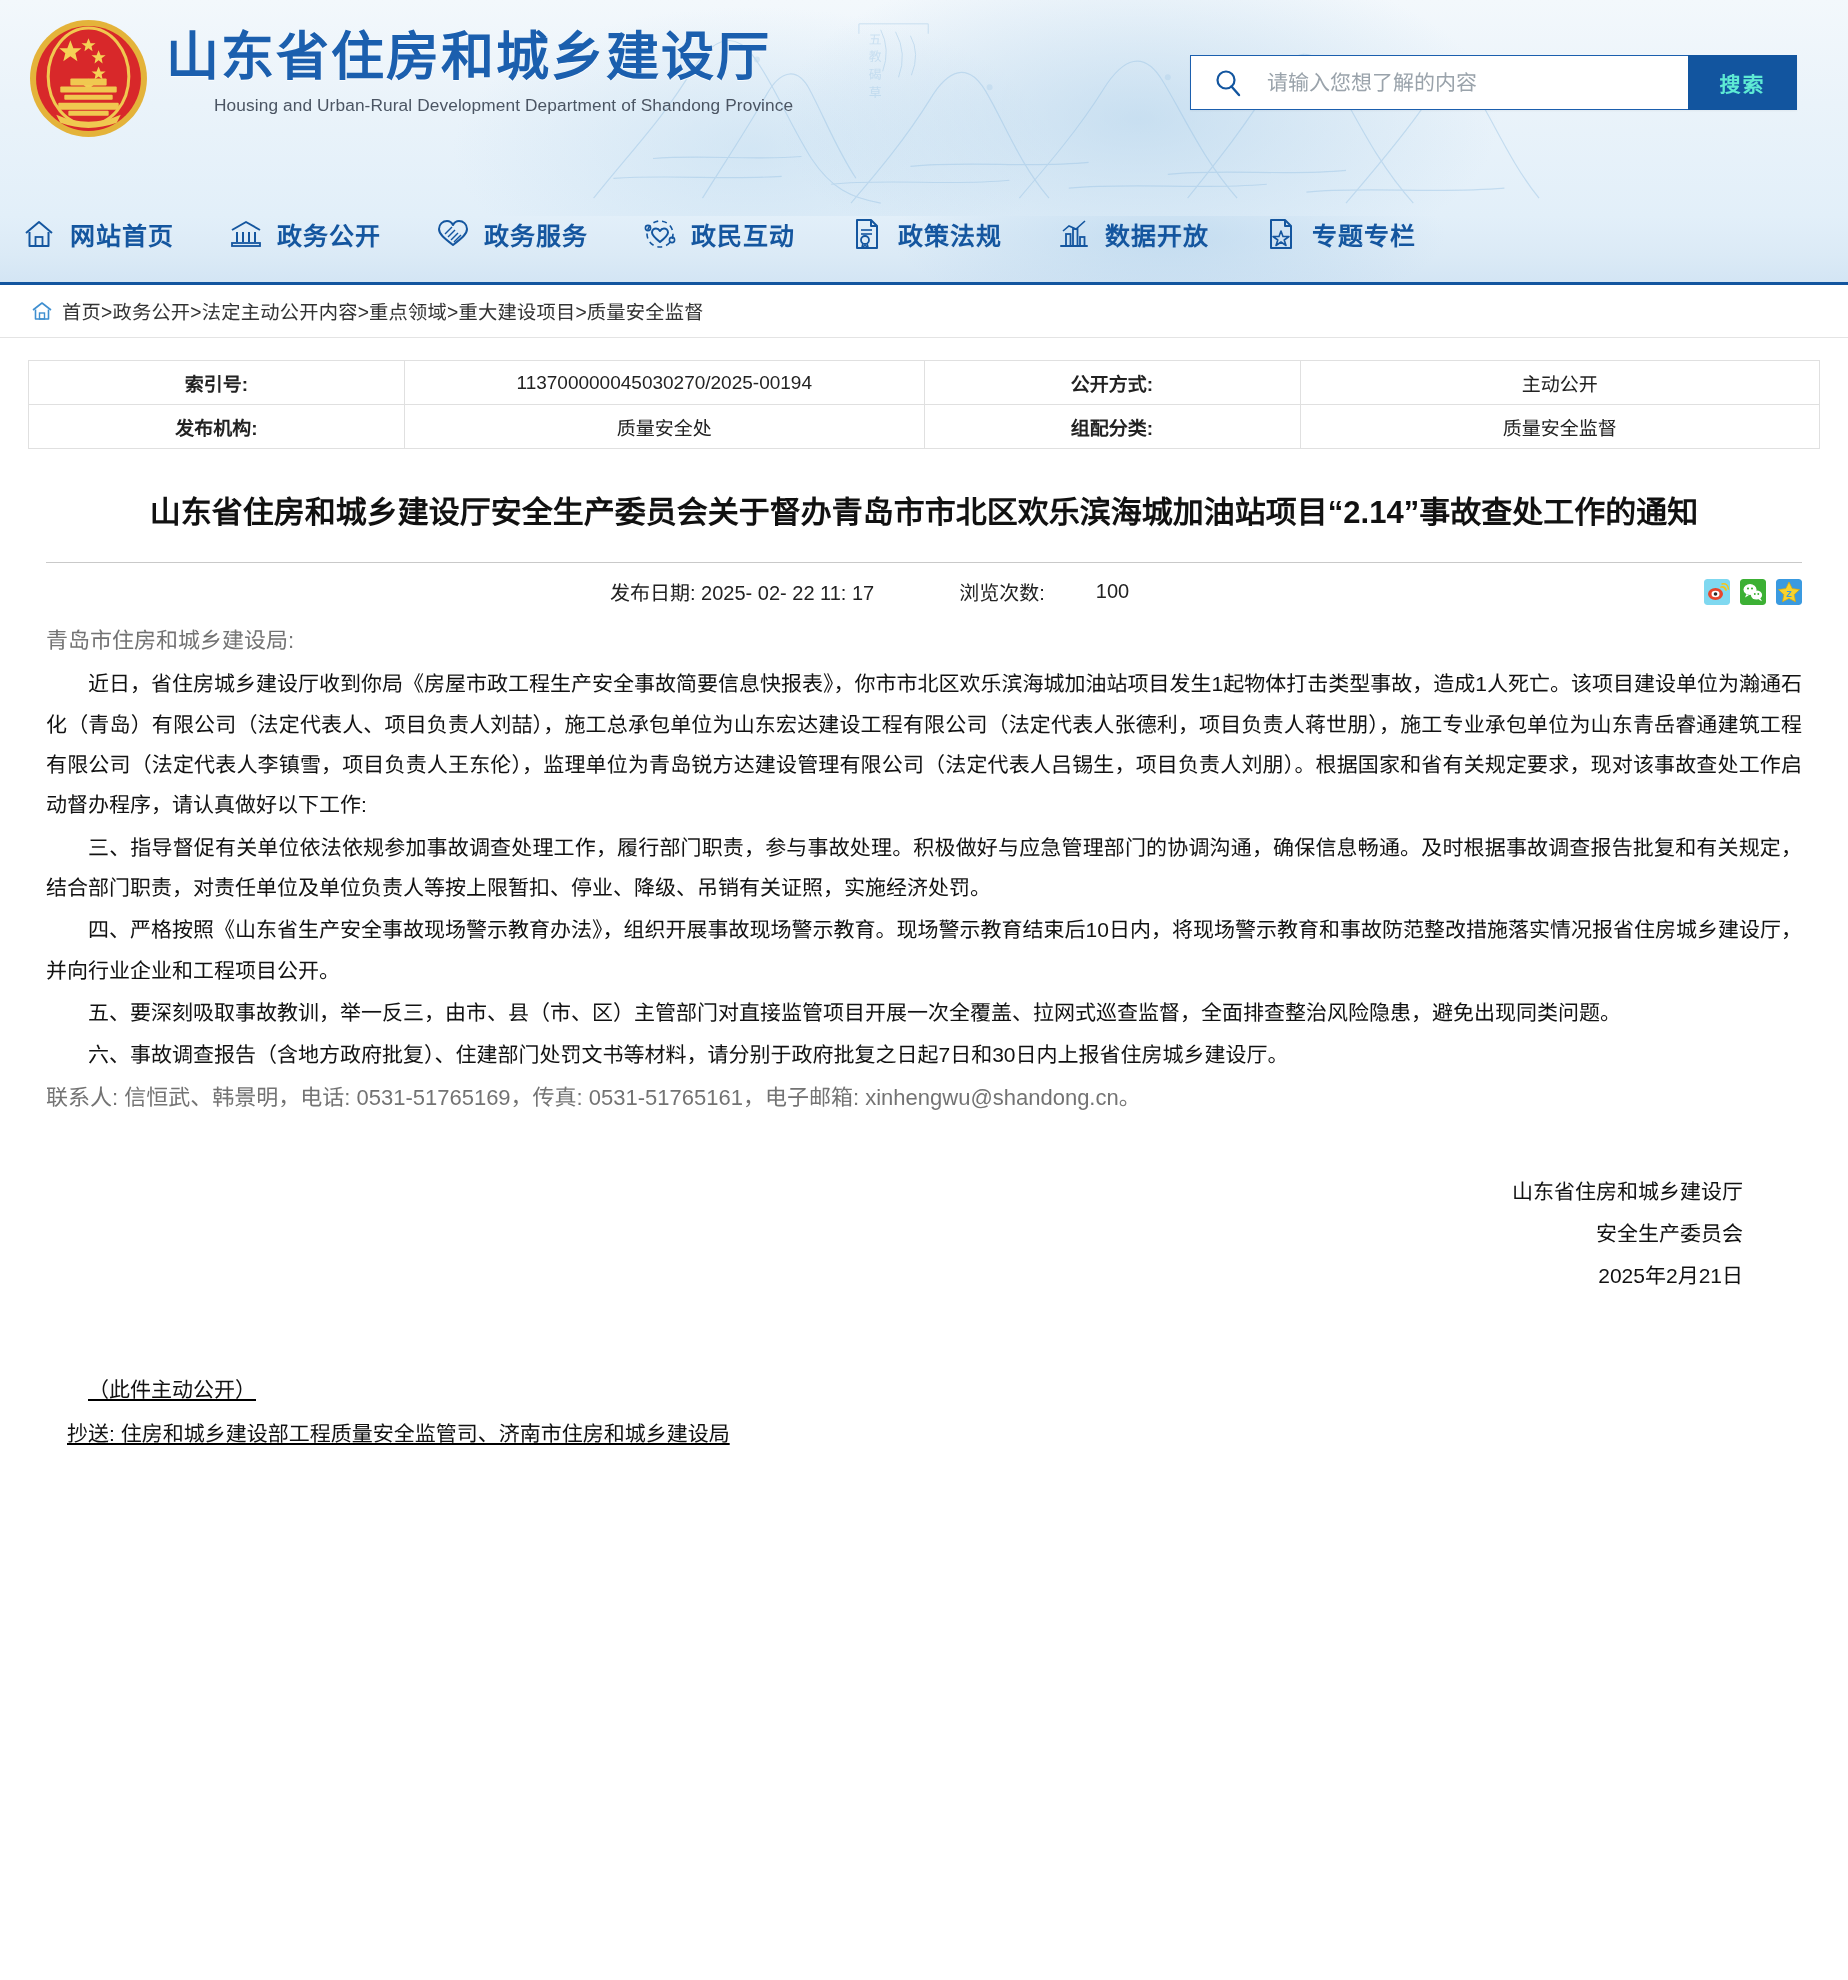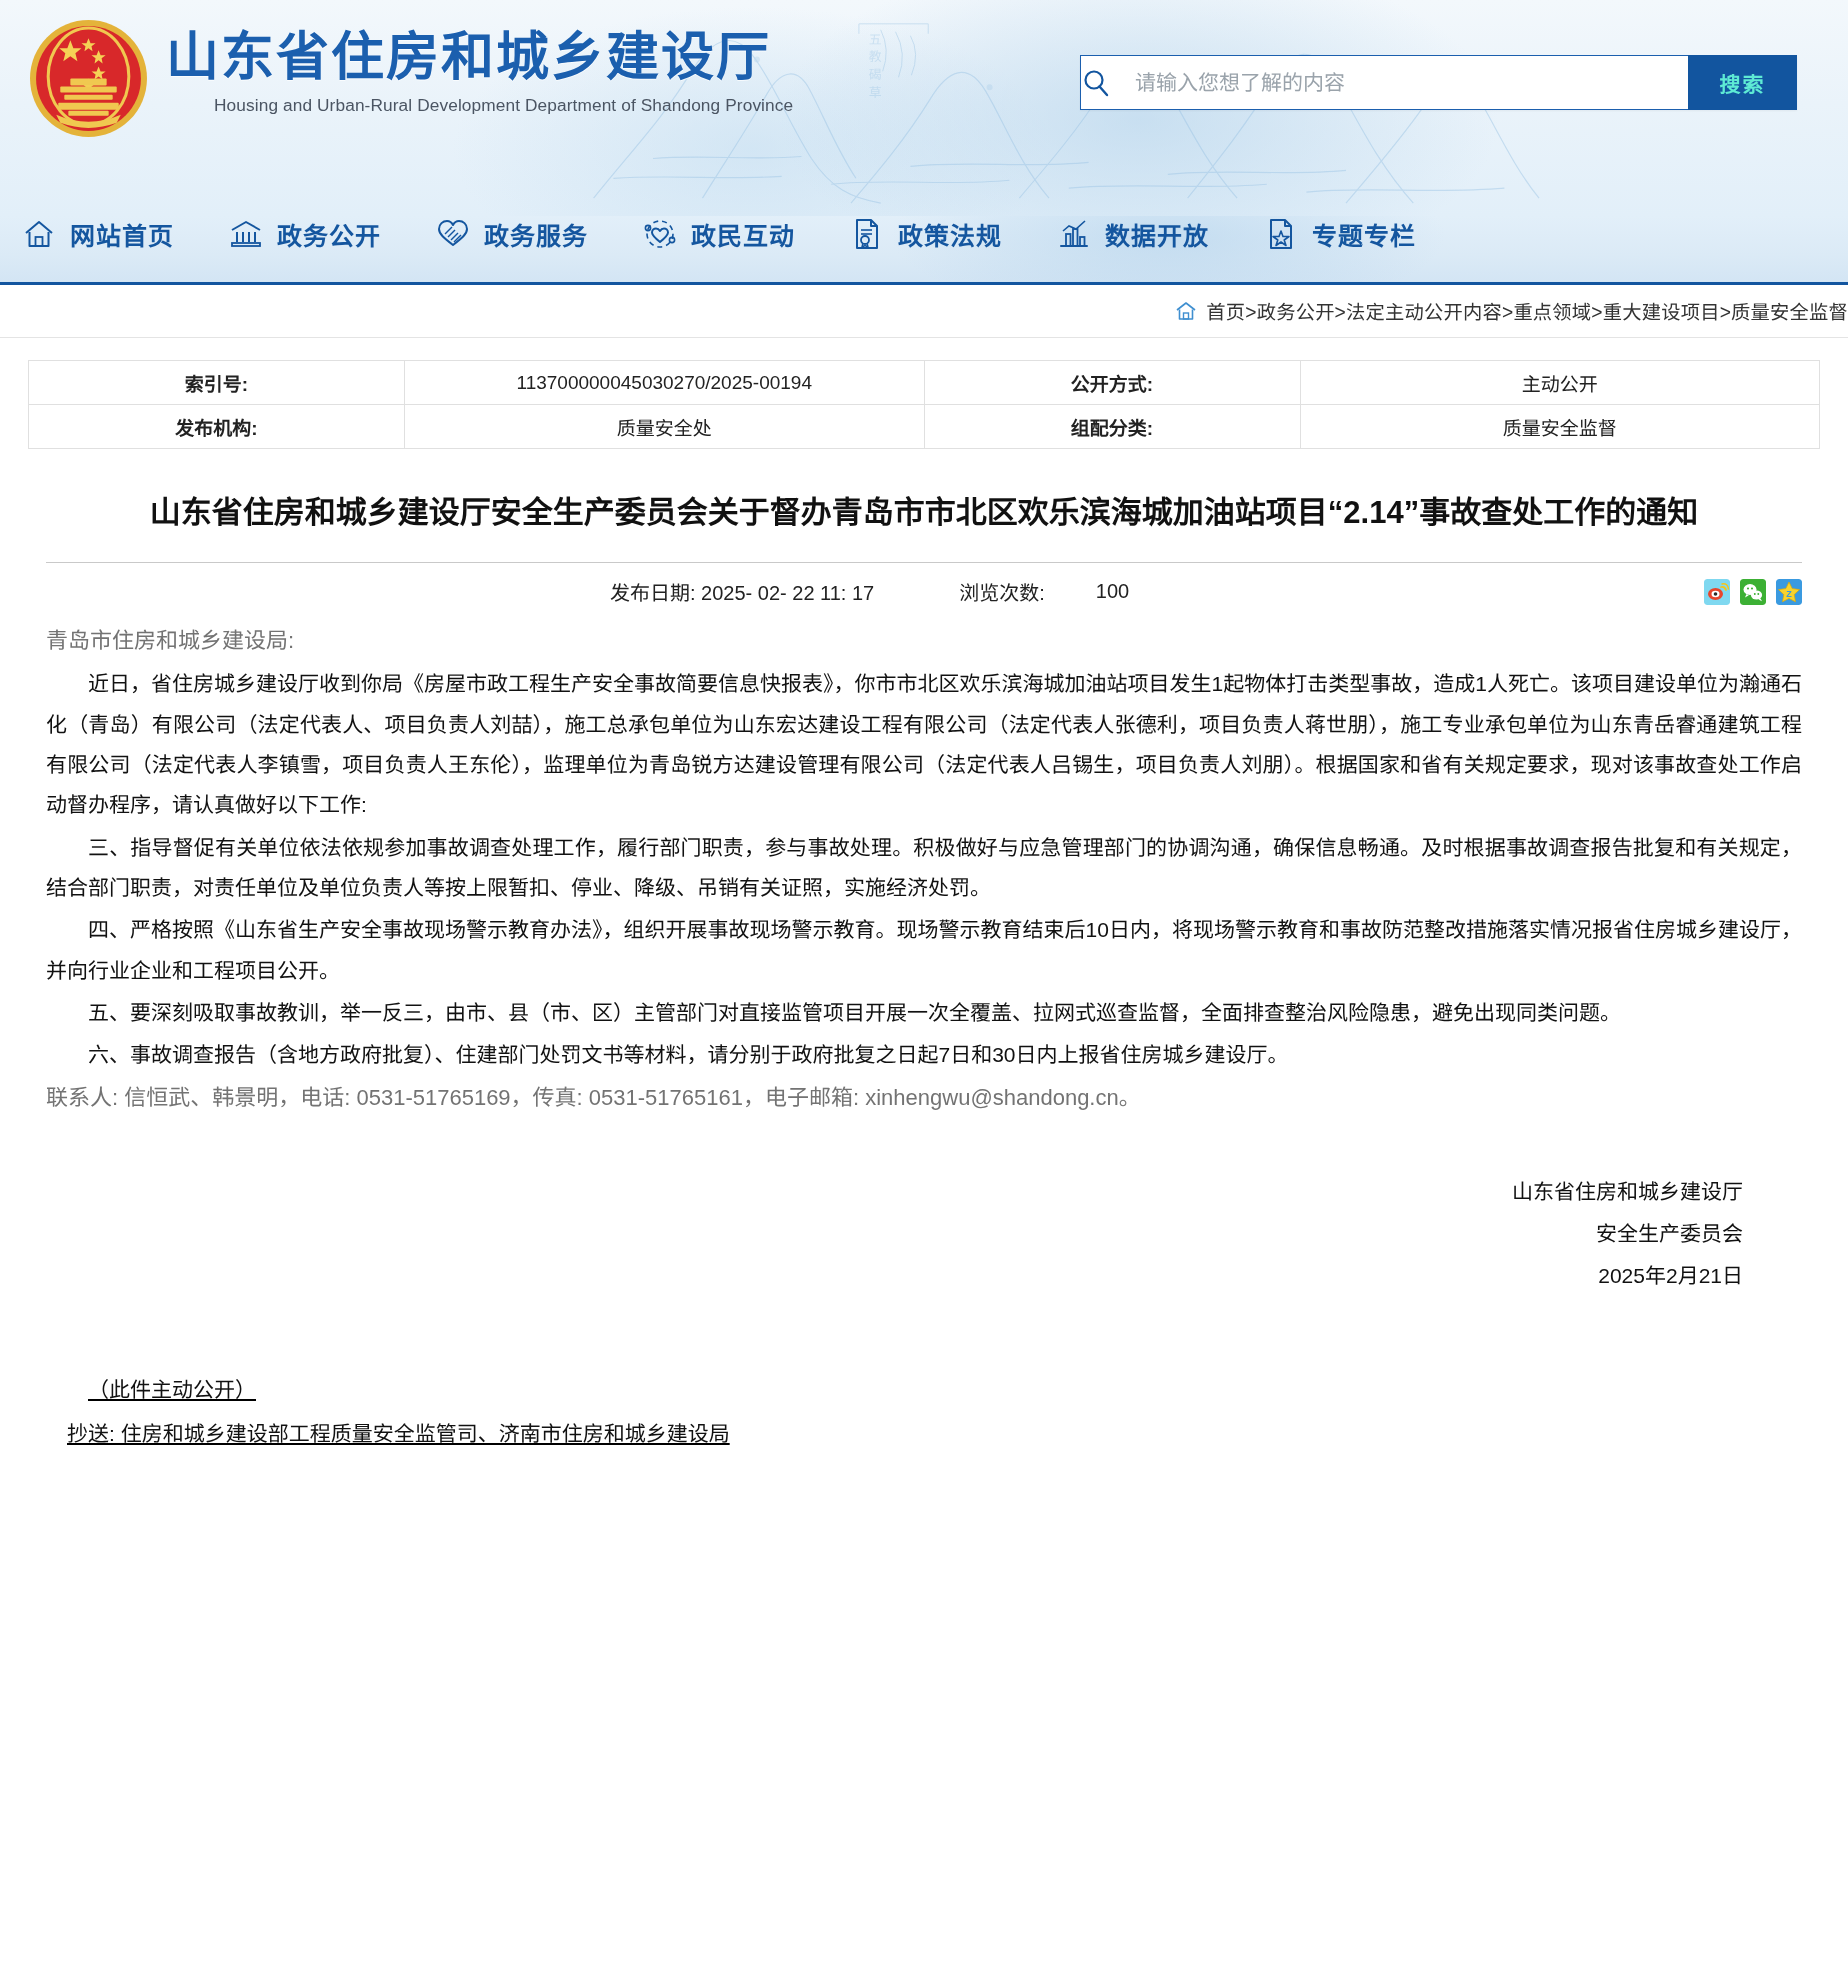--- a/index.html
+++ b/index.html
@@ -45,24 +45,25 @@
 
   
   .search-wrap {
     position: absolute; right: 51px; top: 55px;
     display: flex; align-items: stretch;
     height: 55px;
     box-shadow: 0 1px 2px rgba(0,0,0,0.05);
   }
   .search-field {
     display: flex; align-items: center;
-    width: 608px; height: 55px;
+    width: 498px; height: 55px;
     background: #ffffff;
     border: 1.5px solid #1b5fae;
     border-right: none;
+    padding-left: 22px;
   }
   .search-icon { width: 30px; height: 30px; flex: none; margin-right: 22px; }
   .search-input {
     flex: 1; border: none; outline: none; height: 100%;
     font-size: 21px; color: #333;
     font-family: "Liberation Sans", "DejaVu Sans", sans-serif;
     background: transparent;
   }
   .search-input::placeholder { color: #9aa3ab; }
   .search-btn {
@@ -91,24 +92,23 @@
   }
   .nav-ico { width: 34px; height: 34px; margin-right: 14px; flex: none; }
   .nav-label {
     font-size: 25px; font-weight: bold; color: #14569f;
     letter-spacing: 1px; white-space: nowrap;
   }
 
   
   .crumb-bar {
     height: 53px; display: flex; align-items: center;
-    padding-left: 24px;
+    padding-left: 31px;
     background: #ffffff;
     border-bottom: 1px solid #e4e4e4;
-    justify-content: flex-end;
   }
   .crumb-home-ico { width: 22px; height: 22px; margin-right: 9px; flex: none; }
   .crumb-text { font-size: 19.3px; color: #333; letter-spacing: 0.2px; }
 
   
   .content { width: 1848px; padding: 22px 28px 0 28px; }
 
   .meta-table {
     width: 100%; border-collapse: collapse;
     table-layout: fixed;

